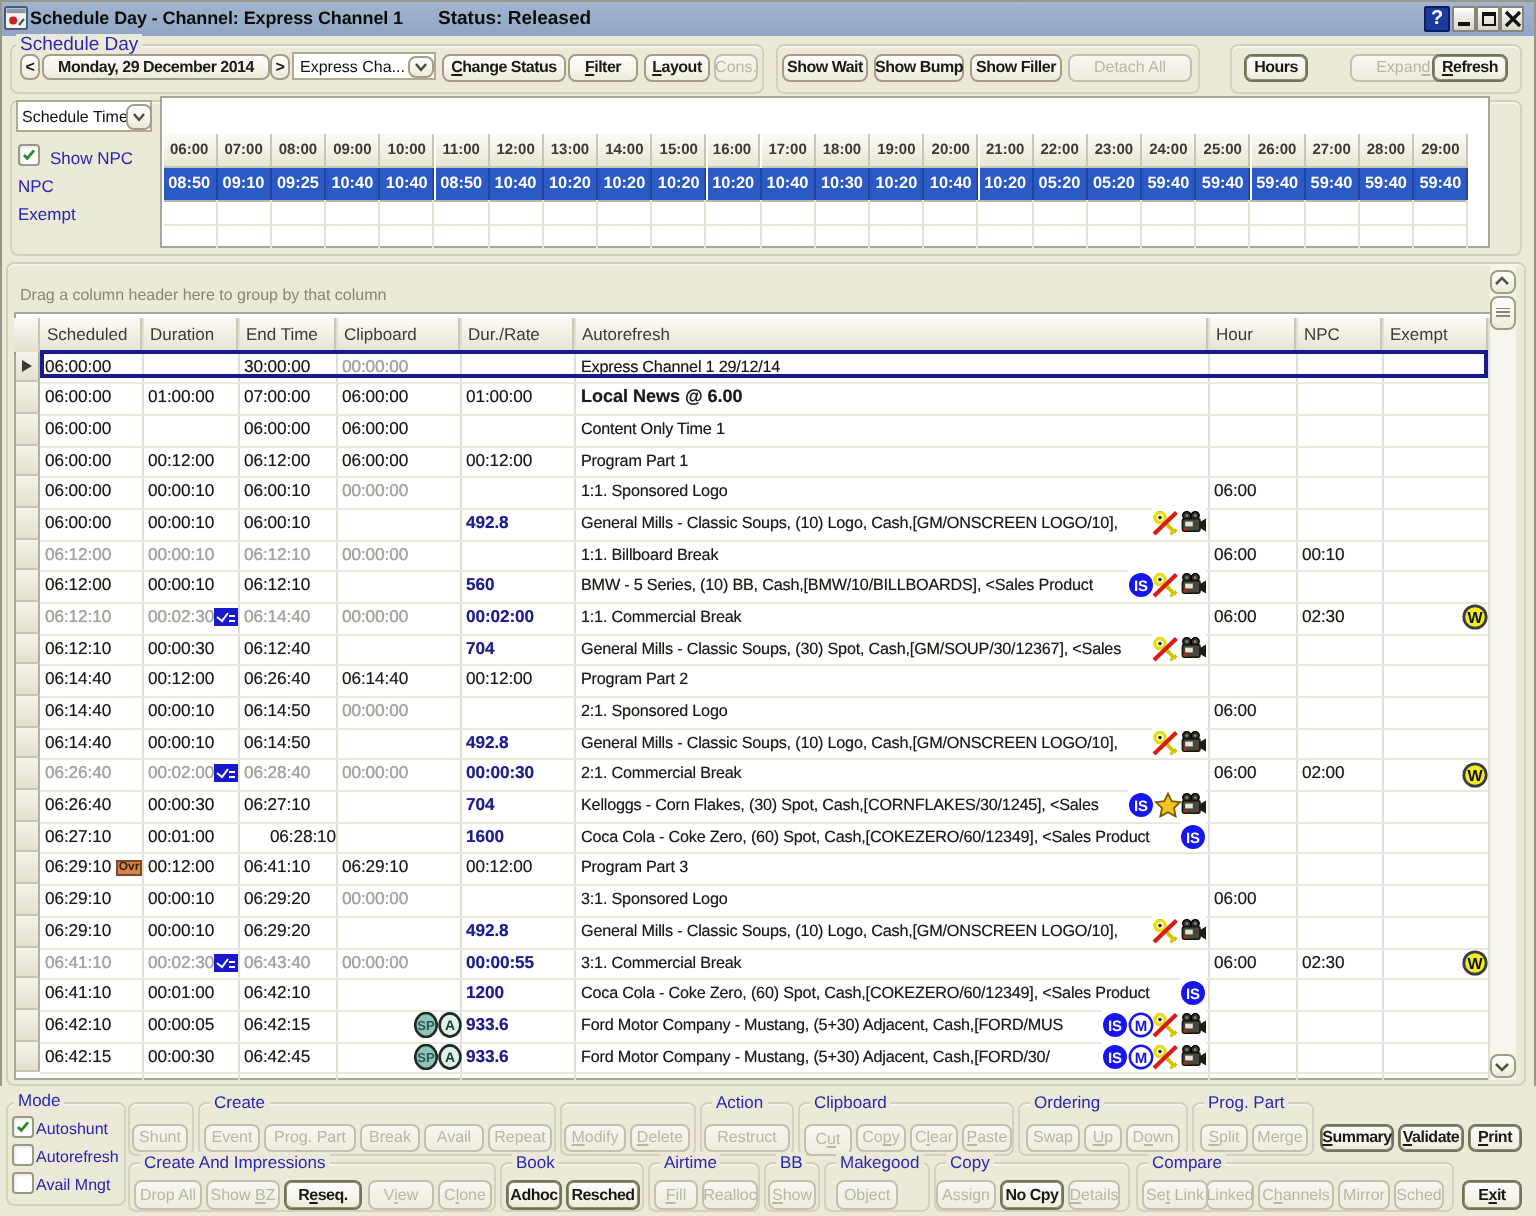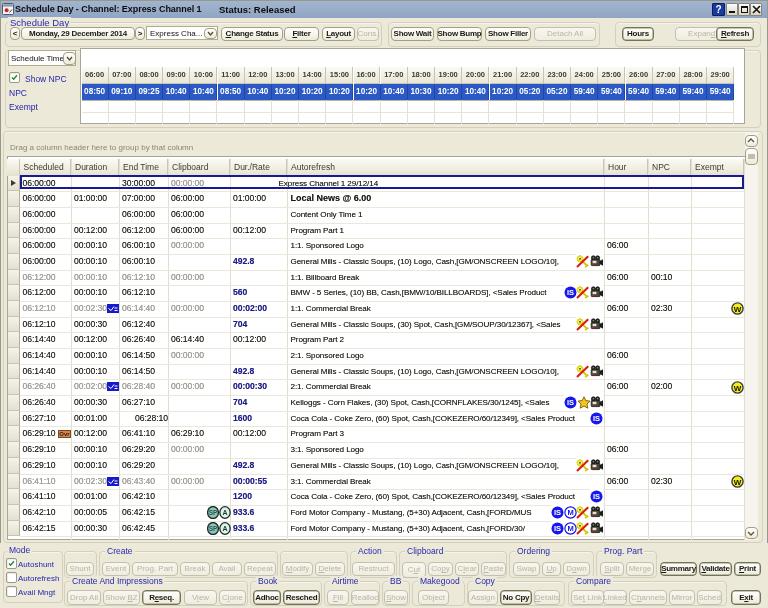--- a/index.html
+++ b/index.html
@@ -247,21 +247,21 @@
 <div style="position:absolute;left:19.5px;top:489.2000000000001px;width:724.5px;height:1px;background:#eae8db"></div>
 <div style="position:absolute;left:19.5px;top:504.8800000000001px;width:724.5px;height:1px;background:#eae8db"></div>
 <div style="position:absolute;left:19.5px;top:520.5600000000001px;width:724.5px;height:1px;background:#eae8db"></div>
 <div style="position:absolute;left:19.5px;top:536.24px;width:724.5px;height:1px;background:#eae8db"></div>
 <div class="gut" style="left:7.5px;top:175.6px;width:12px;height:15.68px"></div>
 <div style="position:absolute;left:19.5px;top:174.7px;width:724.5px;height:14.8px;border:2px solid #1a1a90;box-sizing:border-box;z-index:5"></div>
 <div style="position:absolute;left:10.5px;top:179.6px;width:0;height:0;border-left:5px solid #3a3a32;border-top:3.5px solid transparent;border-bottom:3.5px solid transparent;z-index:6"></div>
 <div class="c" style="left:19.5px;top:175.6px;width:51.5px;height:15.68px;color:#1a1a14;text-align:left;padding-left:3px;">06:00:00</div>
 <div class="c" style="left:119px;top:175.6px;width:49px;height:15.68px;color:#1a1a14;text-align:left;padding-left:3px;">30:00:00</div>
 <div class="c" style="left:168px;top:175.6px;width:62px;height:15.68px;color:#a6a69e;text-align:left;padding-left:3px;">00:00:00</div>
-<div class="c" style="left:275px;top:175.6px;width:317px;height:15.68px;color:#1a1a14;padding-left:3.5px;font-size:8.1px;letter-spacing:-0.1px;white-space:nowrap;overflow:hidden">Express Channel 1 29/12/14</div>
+<div class="c" style="left:287px;top:175.6px;width:317px;height:15.68px;color:#1a1a14;padding-left:3.5px;font-size:8.1px;letter-spacing:-0.1px;white-space:nowrap;overflow:hidden">Express Channel 1 29/12/14</div>
 <div class="gut" style="left:7.5px;top:191.28px;width:12px;height:15.68px"></div>
 <div class="c" style="left:19.5px;top:191.28px;width:51.5px;height:15.68px;color:#1a1a14;text-align:left;padding-left:3px;">06:00:00</div>
 <div class="c" style="left:71px;top:191.28px;width:48px;height:15.68px;color:#1a1a14;text-align:left;padding-left:3px;">01:00:00</div>
 <div class="c" style="left:119px;top:191.28px;width:49px;height:15.68px;color:#1a1a14;text-align:left;padding-left:3px;">07:00:00</div>
 <div class="c" style="left:168px;top:191.28px;width:62px;height:15.68px;color:#1a1a14;text-align:left;padding-left:3px;">06:00:00</div>
 <div class="c" style="left:230px;top:191.28px;width:57px;height:15.68px;color:#1a1a14;text-align:left;padding-left:3px;">01:00:00</div>
 <div class="c" style="left:287px;top:191.28px;width:317px;height:15.68px;color:#1a1a14;padding-left:3.5px;font-size:8.1px;letter-spacing:-0.1px;font-weight:bold;font-size:9px;letter-spacing:0;white-space:nowrap;overflow:hidden">Local News @ 6.00</div>
 <div class="gut" style="left:7.5px;top:206.96px;width:12px;height:15.68px"></div>
 <div class="c" style="left:19.5px;top:206.96px;width:51.5px;height:15.68px;color:#1a1a14;text-align:left;padding-left:3px;">06:00:00</div>
 <div class="c" style="left:119px;top:206.96px;width:49px;height:15.68px;color:#1a1a14;text-align:left;padding-left:3px;">06:00:00</div>

